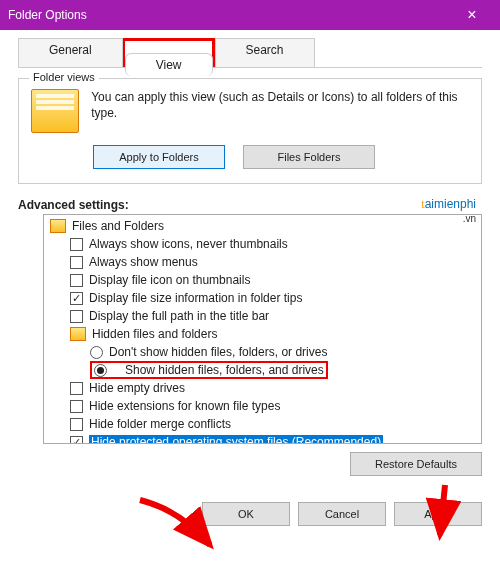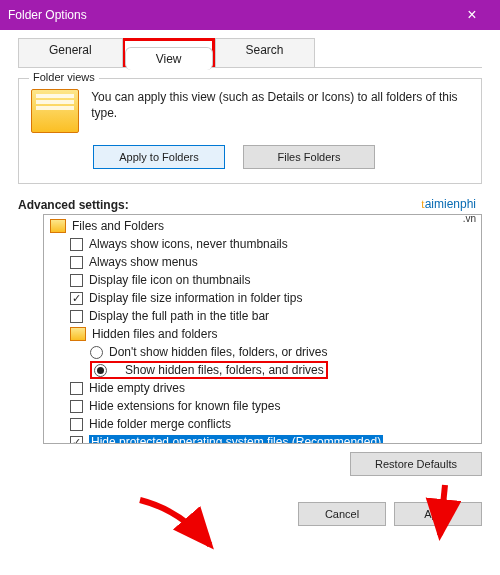--- a/index.html
+++ b/index.html
@@ -8,21 +8,21 @@
 .titlebar { background: #a21caf; height: 30px; display: flex; align-items: center; padding: 0 8px; color: #fff; justify-content: flex-end; }
 .titlebar .title { flex: 1; font-size: 12px; }
 .titlebar .close { width: 40px; height: 30px; display: flex; align-items: center; justify-content: center; font-size: 16px; }
 
 .dialog-body { padding: 8px 18px; }
 
 .tabs { display: flex; border-bottom: 1px solid #ccc; }
 .tab { padding: 4px 30px; border: 1px solid #ccc; border-bottom: none; margin-right: -1px; background: #fff; position: relative; top: 1px; color: #222; }
 .tab.inactive { background: #f4f4f4; top: 0; }
 .view-highlight { border: 3px solid #e00; padding: 0; }
-.view-highlight .tab { top: 6px; border-radius: 6px; }
+.view-highlight .tab { top: 12px; border-radius: 6px; }
 
 .groupbox { border: 1px solid #ccc; margin-top: 10px; padding: 10px 12px 14px; position: relative; }
 .groupbox .legend { position: absolute; top: -8px; left: 10px; background: #fff; padding: 0 4px; color: #222; font-size: 11px; }
 
 .fv-row { display: flex; gap: 12px; align-items: flex-start; }
 .fv-icon { width: 50px; height: 44px; background: linear-gradient(#fde68a,#fbbf24); border: 1px solid #d97706; border-radius: 2px; display: flex; flex-direction: column; padding: 4px; gap: 2px; }
 .fv-icon div { height: 4px; background: #fff; opacity: .8; }
 .fv-text { color: #222; line-height: 1.35; }
 .fv-buttons { display: flex; gap: 18px; margin-top: 12px; margin-left: 62px; }
 .btn { min-width: 132px; height: 24px; border: 1px solid #adadad; background: #e1e1e1; color: #222; display: flex; align-items: center; justify-content: center; font-size: 11px; }
@@ -165,20 +165,21 @@
         <span class="chk checked"></span>
         <span class="sel-row" style="padding:0 2px">Hide protected operating system files (Recommended)</span>
       </div>
   </div>
 
   <div class="restore-row">
     <div class="btn" style="min-width:132px">Restore Defaults</div>
   </div>
 
   <div class="bottom-row">
+    <div class="btn">OK</div>
     <div class="btn">Cancel</div>
     <div class="btn">Apply</div>
   </div>
 
 </div>
 
 <svg class="arrow" style="left:130px; top:490px;" width="100" height="70">
   <defs>
       <marker id="ah1" markerWidth="8" markerHeight="8" refX="6" refY="3" orient="auto">
         <path d="M0,0 L7,3 L0,6 Z" fill="#e00"></path>

